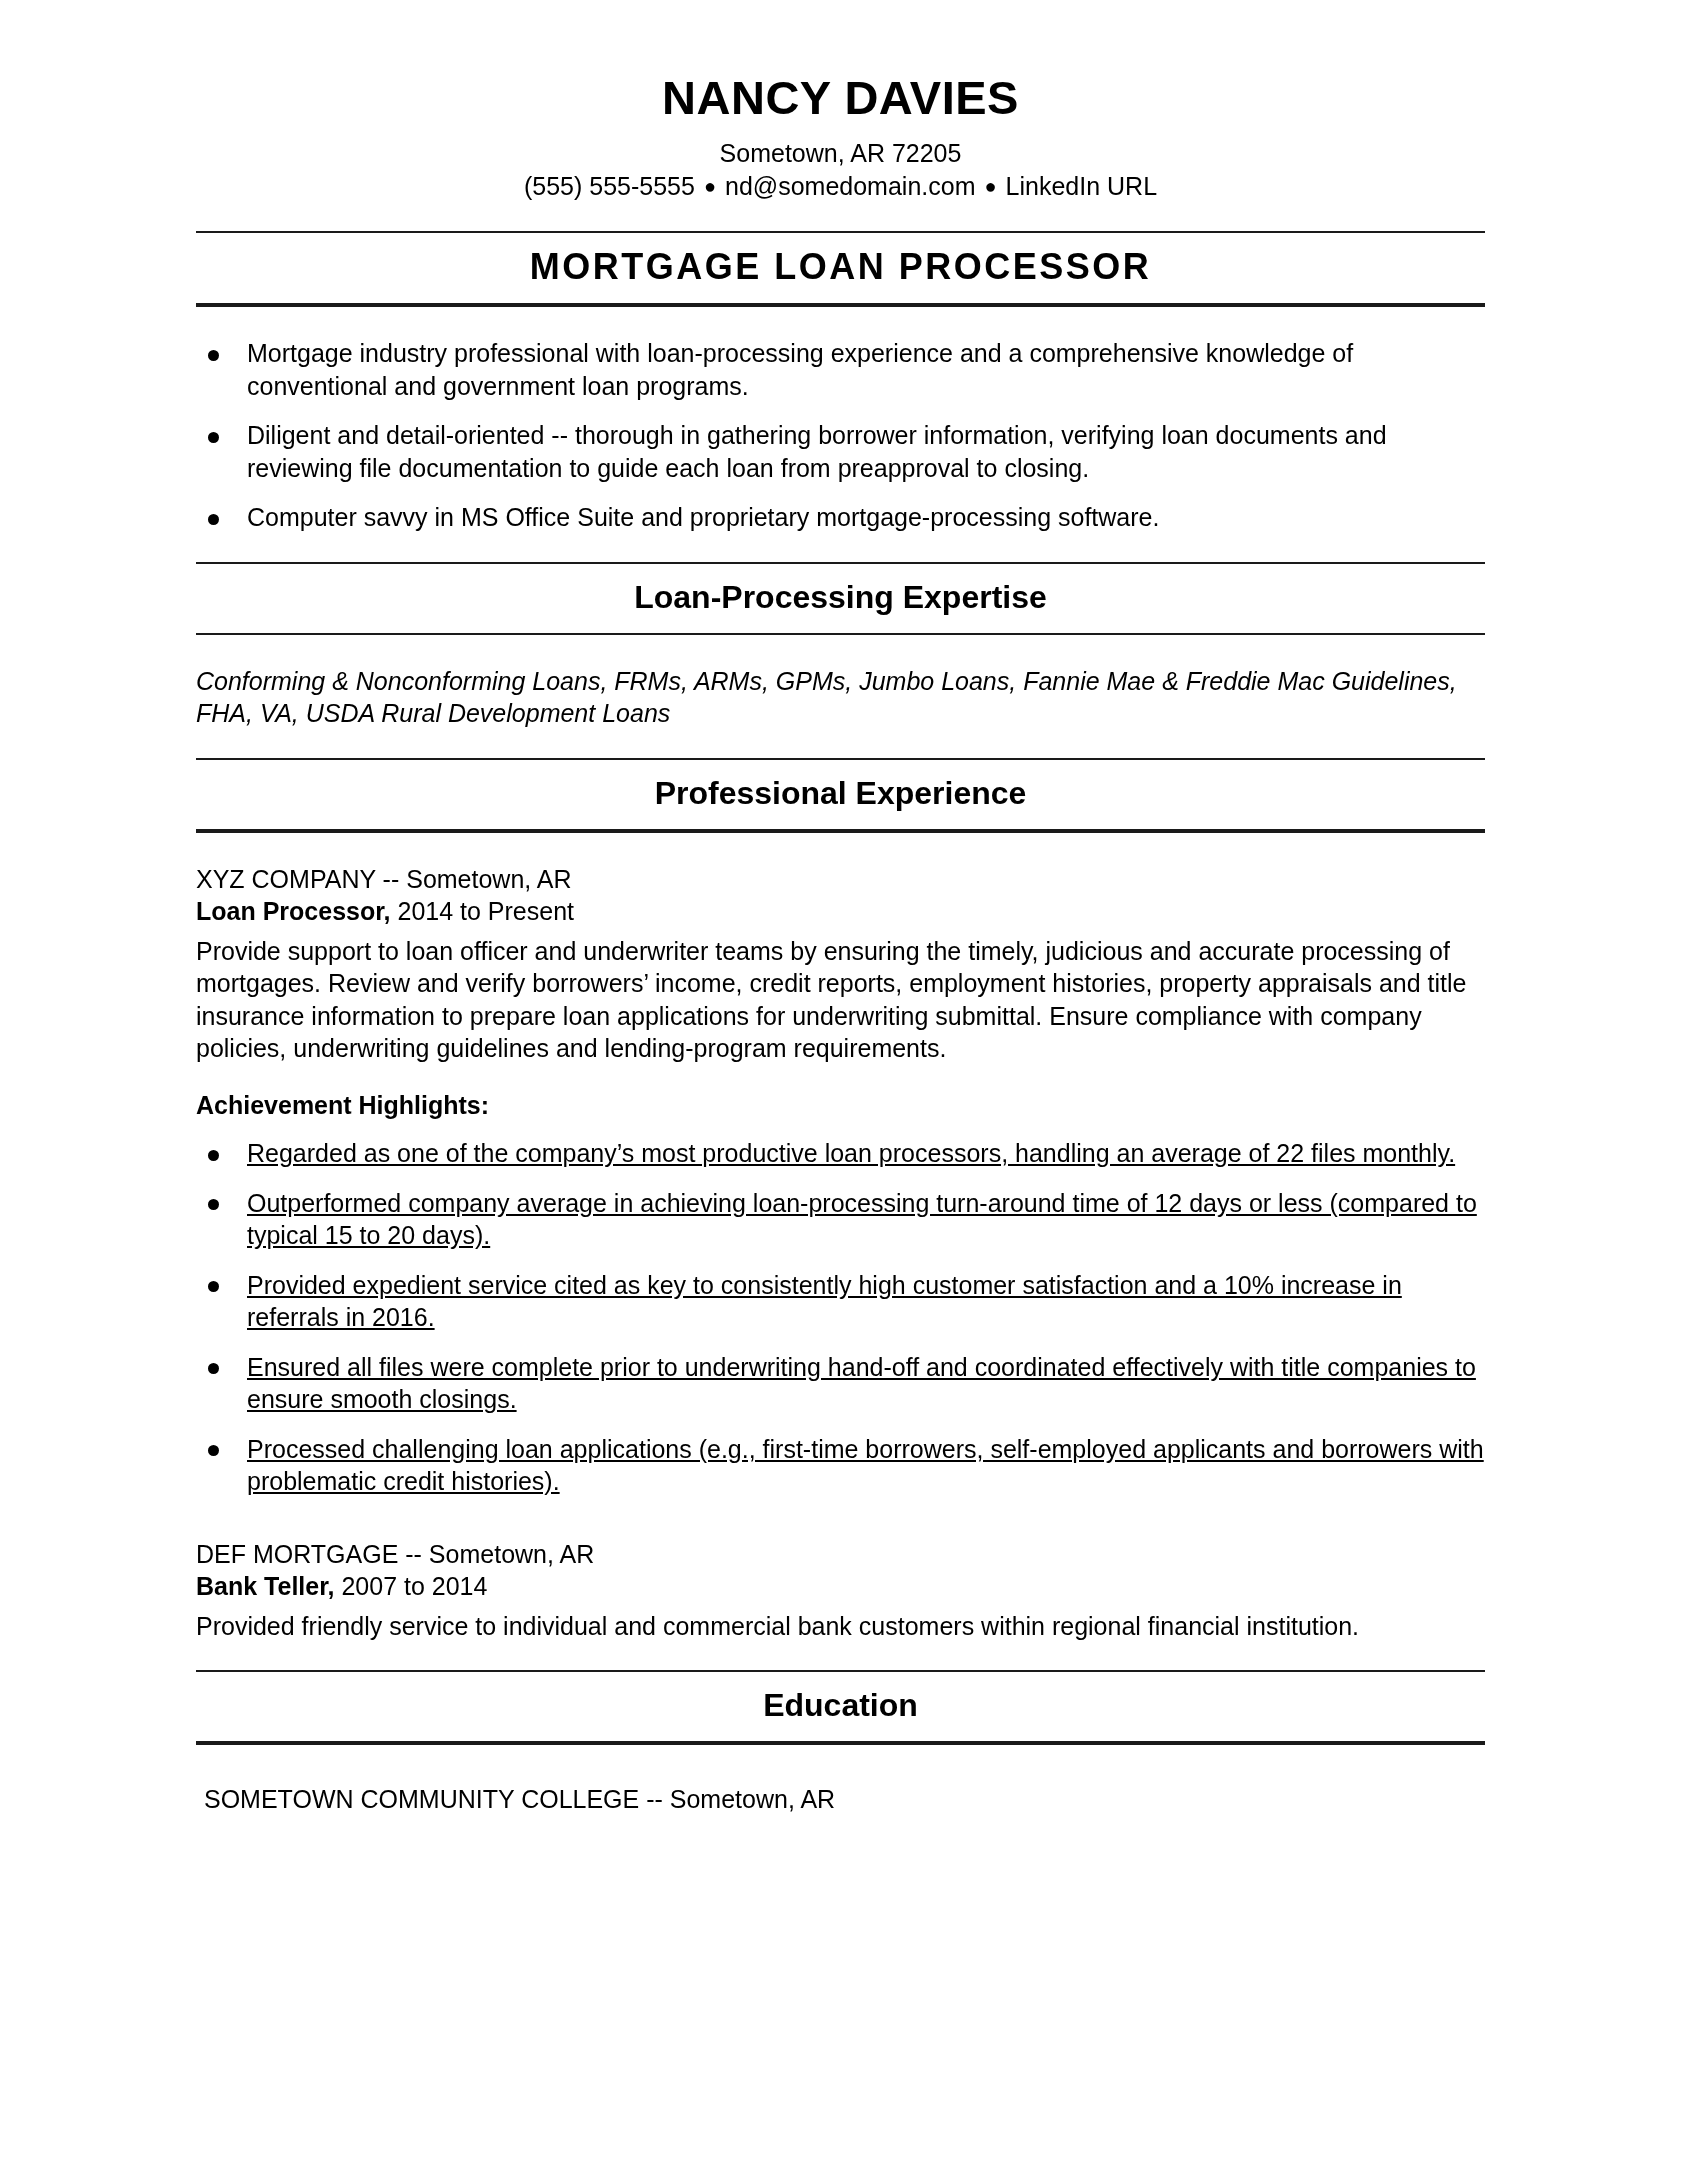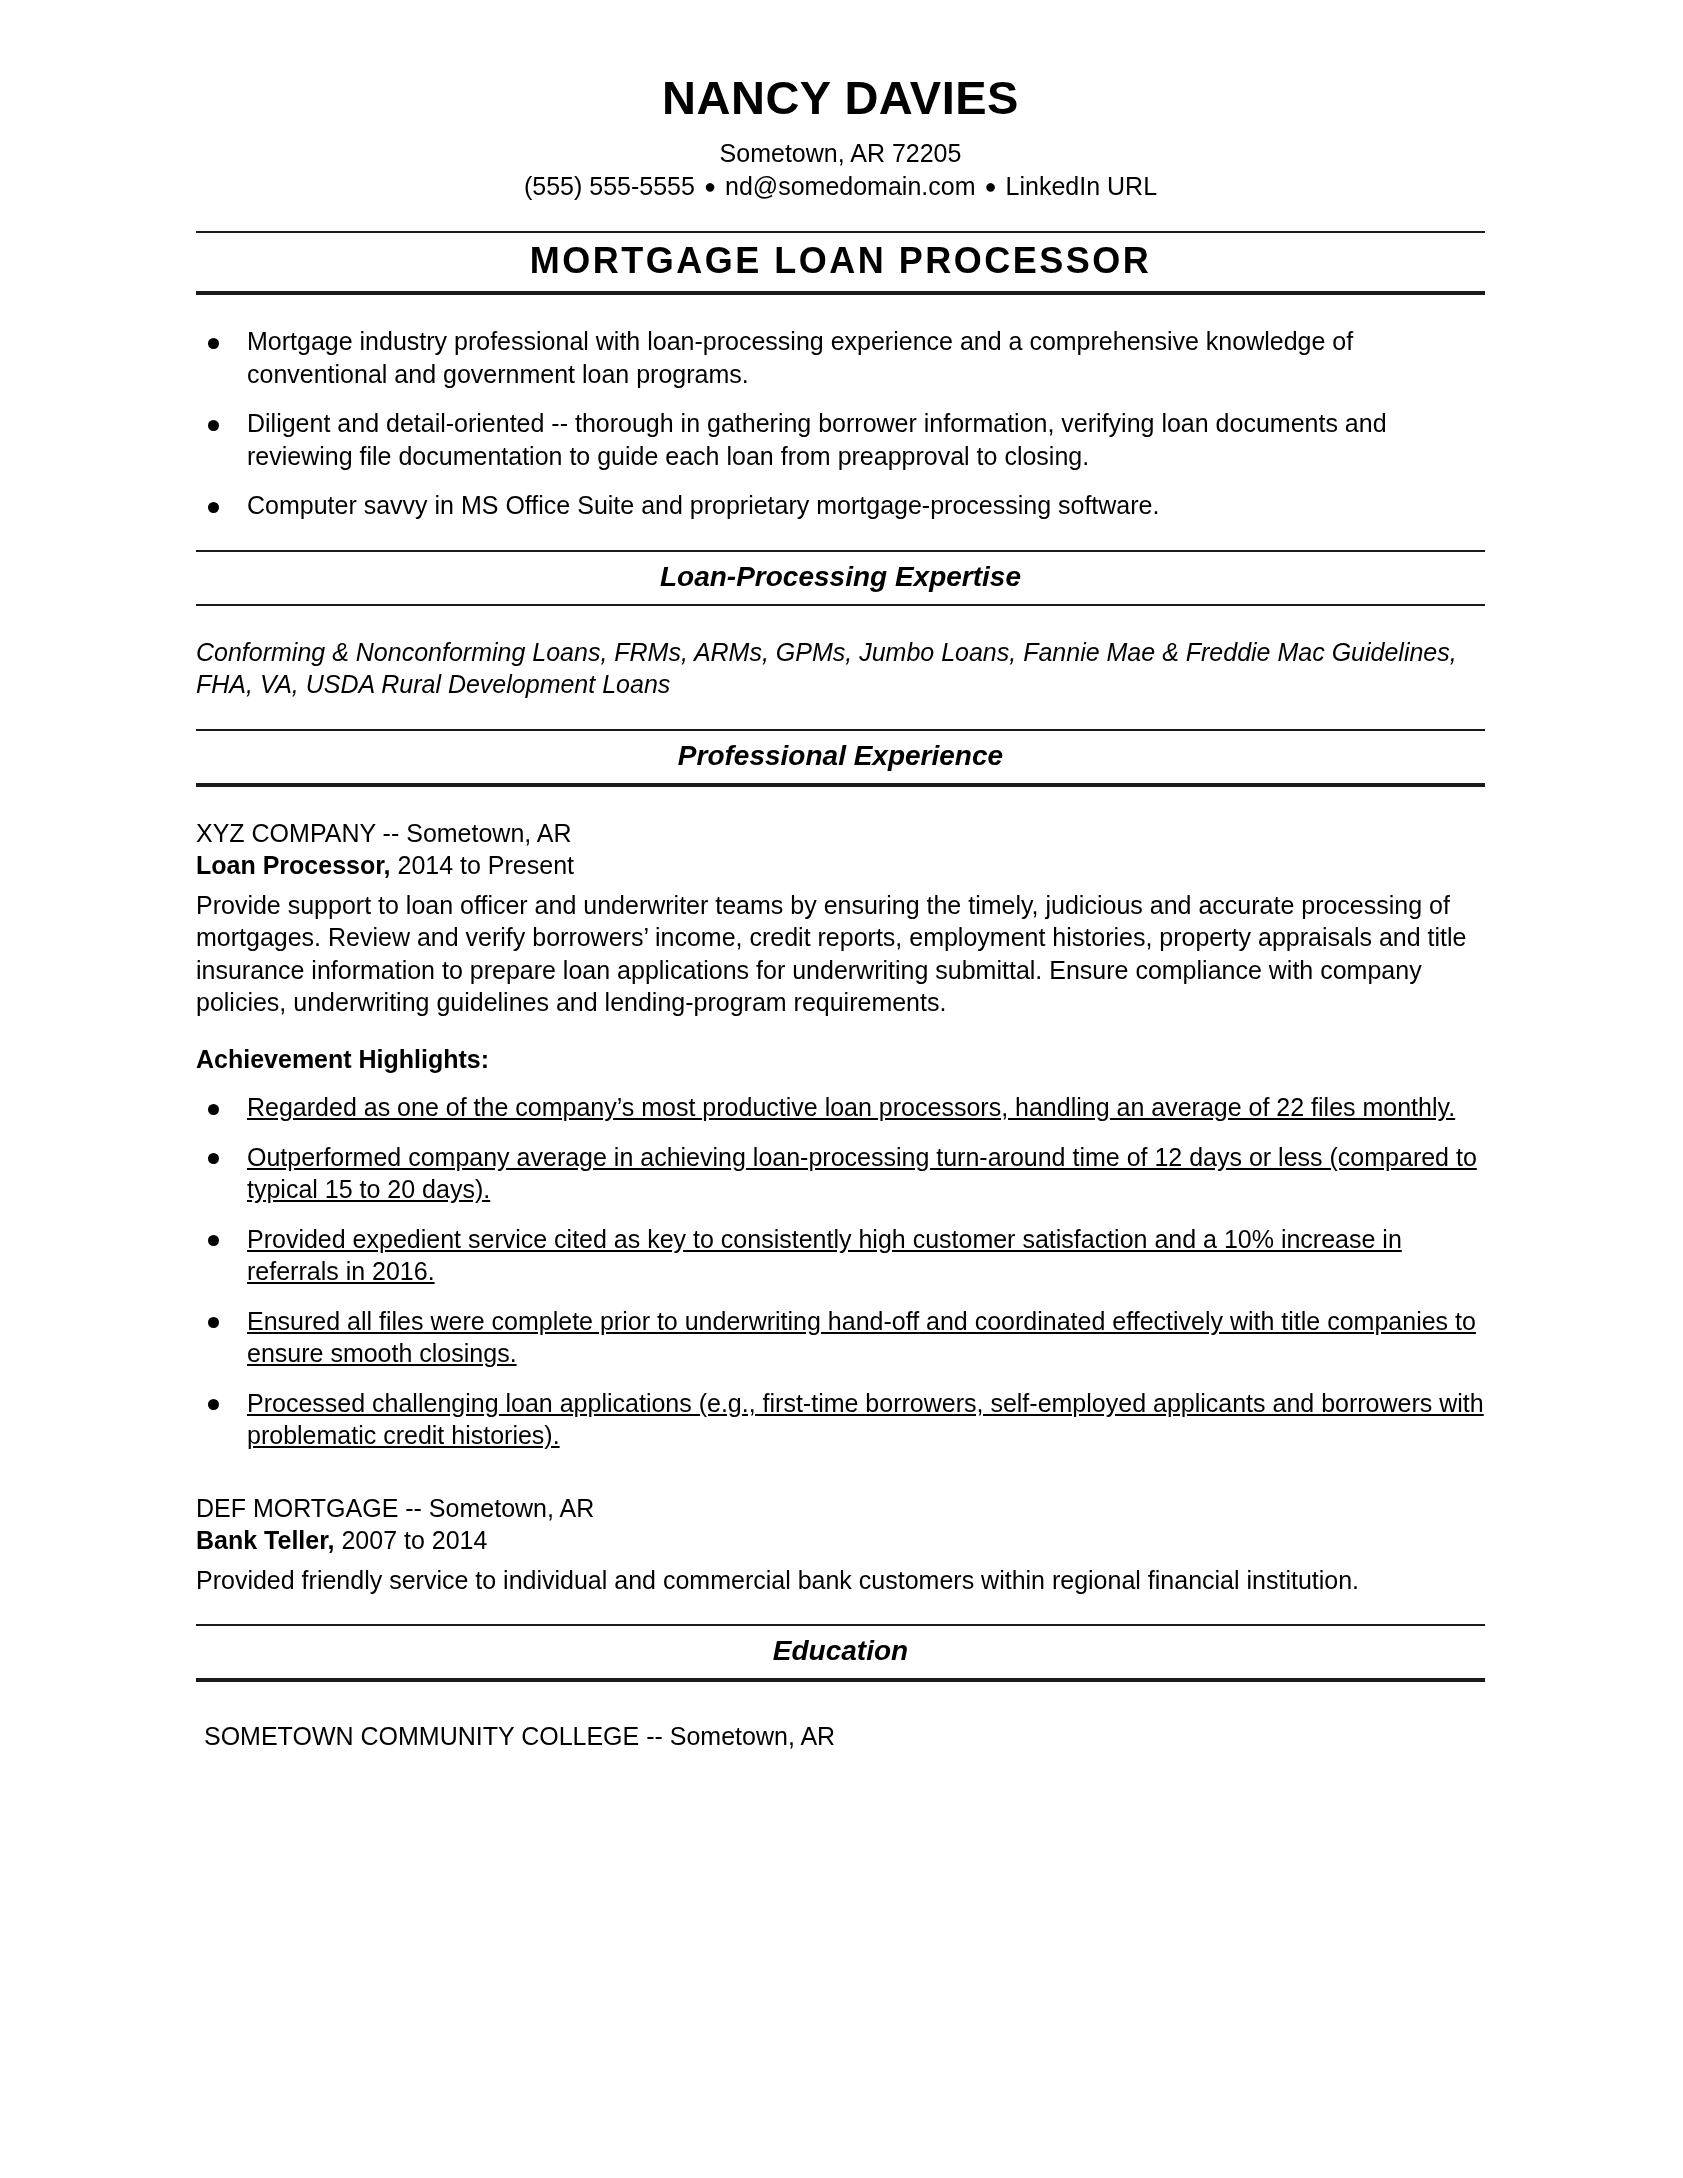--- a/index.html
+++ b/index.html
@@ -68,32 +68,31 @@
     border-top: 4px solid #1a1a1a;
     margin: 0;
     width: 100%;
     height: 0;
   }
 
   
   .section-head {
     text-align: center;
     font-weight: bold;
-    margin: 0;
+    margin: 6px;
   }
   .section-head.title {
     font-size: 36px;
     letter-spacing: 2.5px;
     padding: 7px 0 9px 0;
   }
   .section-head.normal {
-    font-size: 28px;
+    font-size: 32px;
     letter-spacing: 0px;
     padding: 9px 0 11px 0;
-    font-style: italic;
   }
 
   .head-block { margin-top: 0; }
   .head-block.gap-1 { margin-top: 28px; }
 
   
   .body-text {
     font-size: 25px;
     line-height: 1.3;
     margin: 0;

